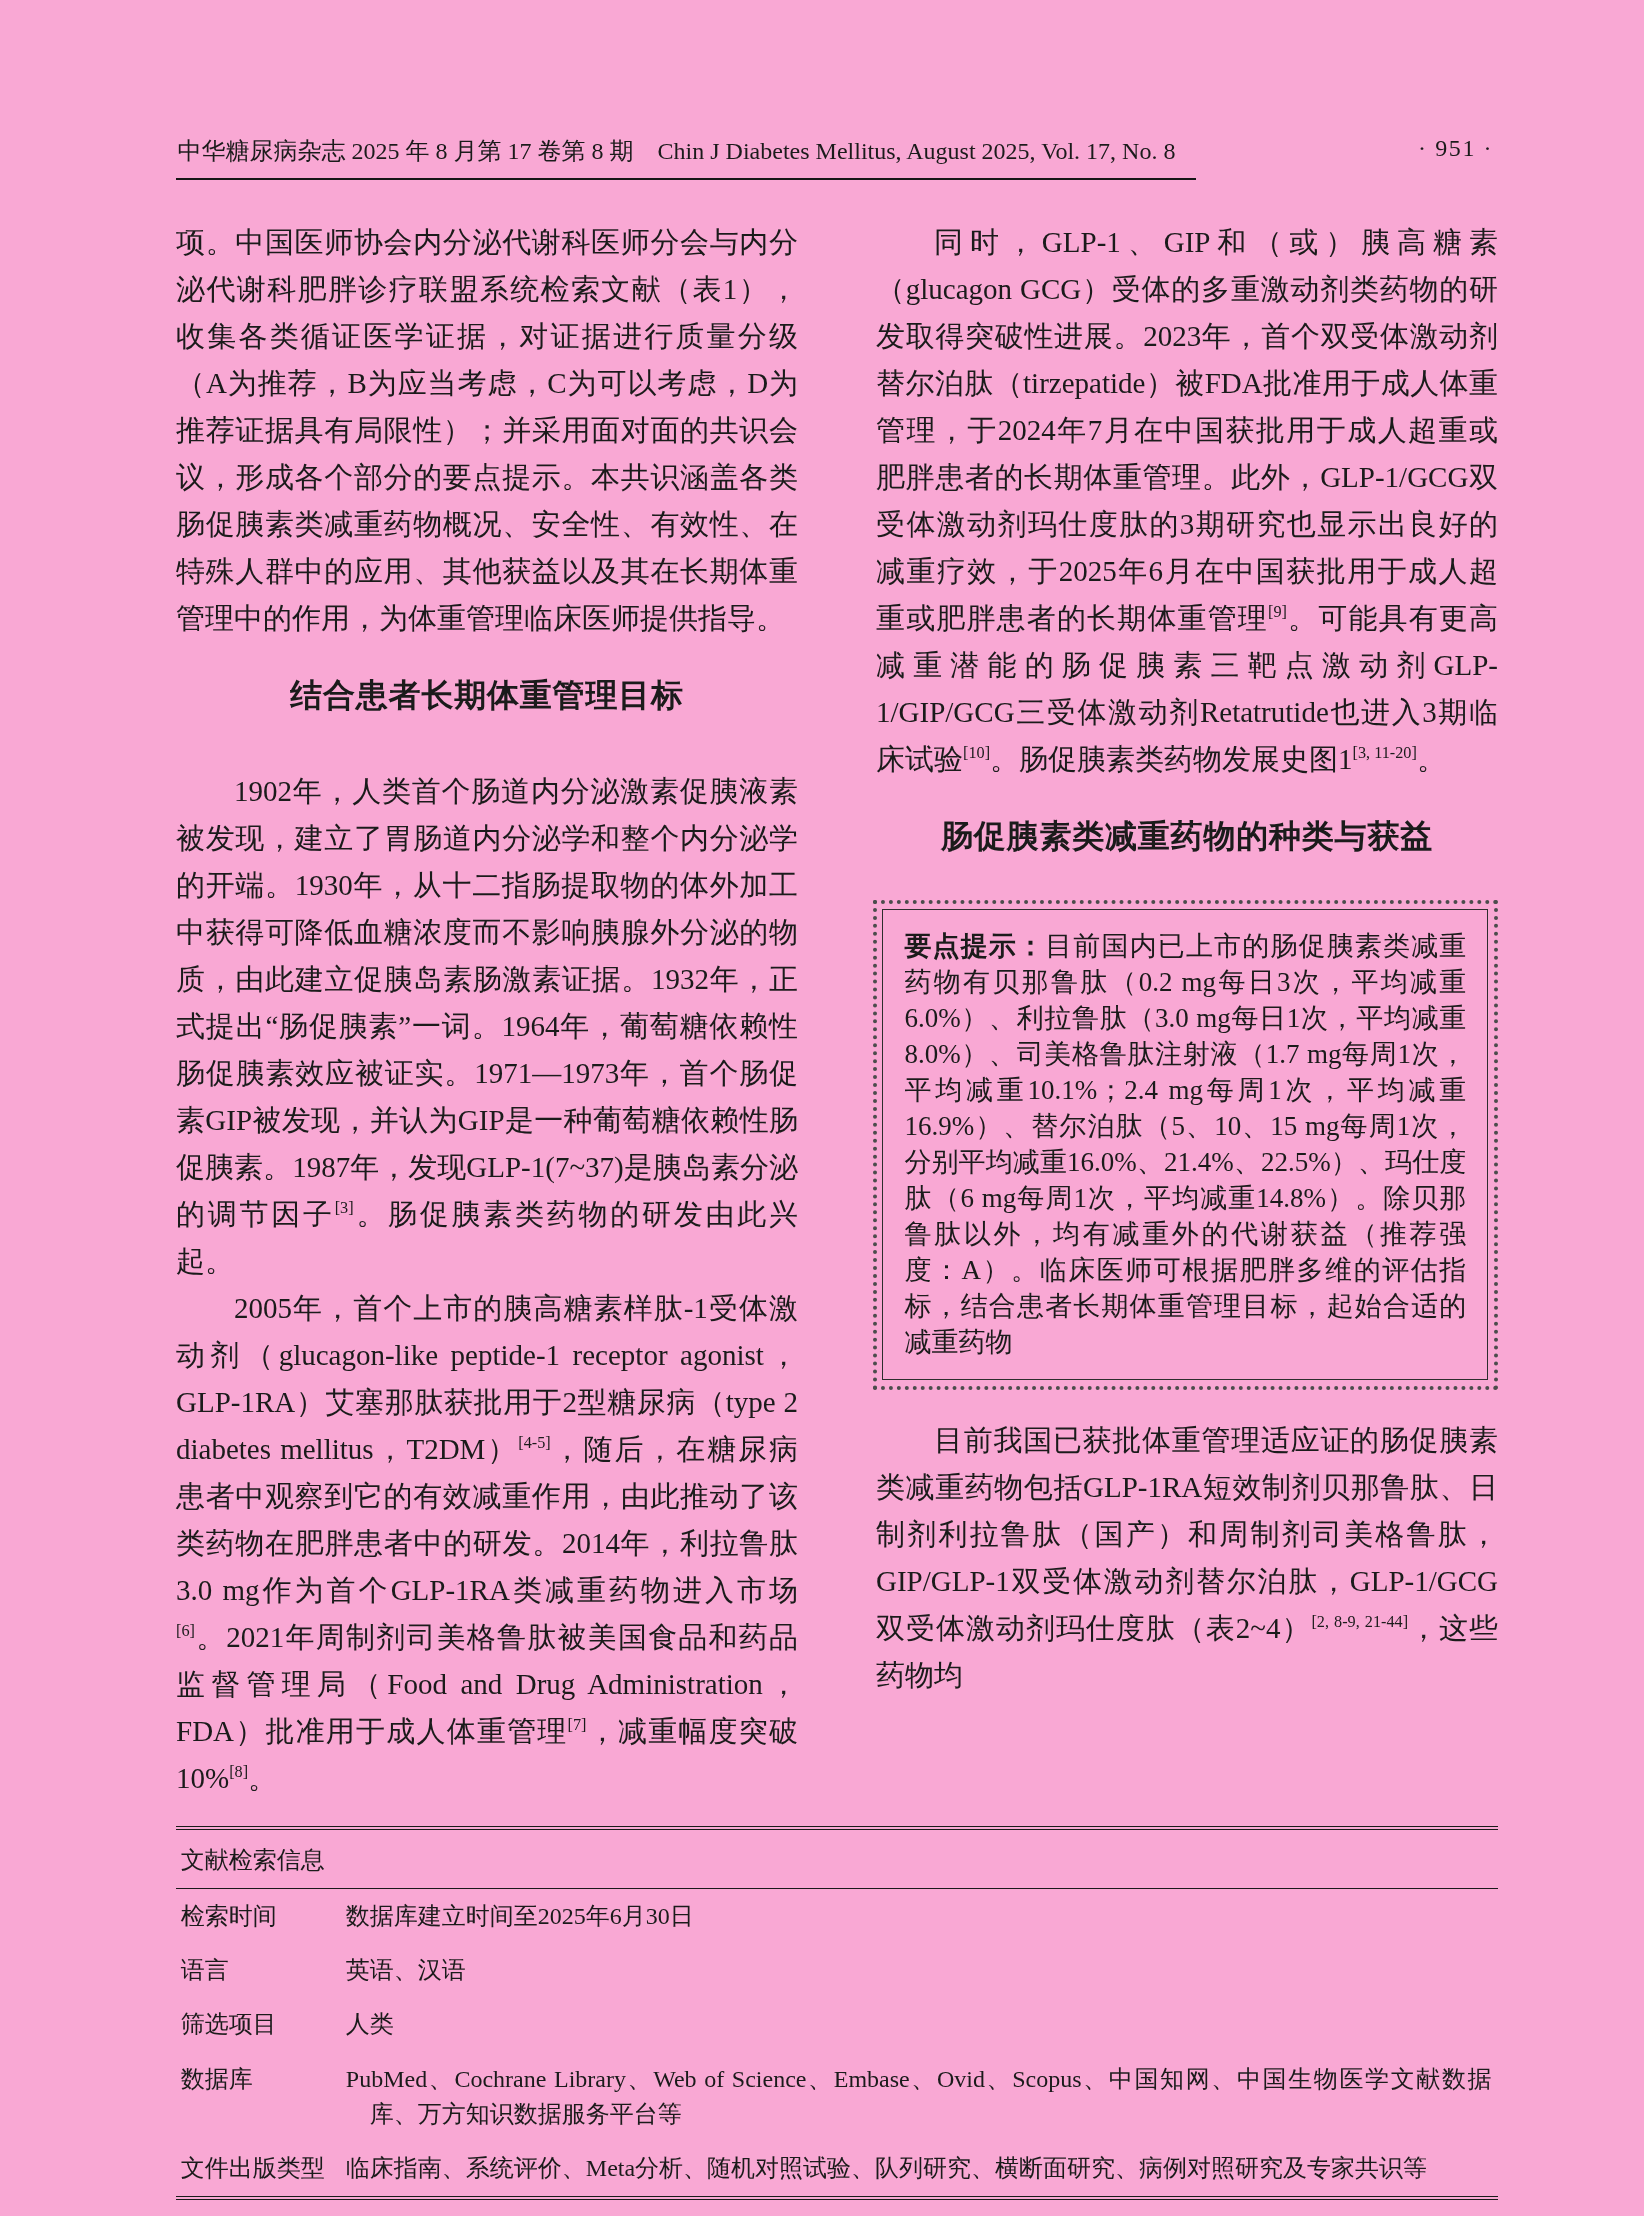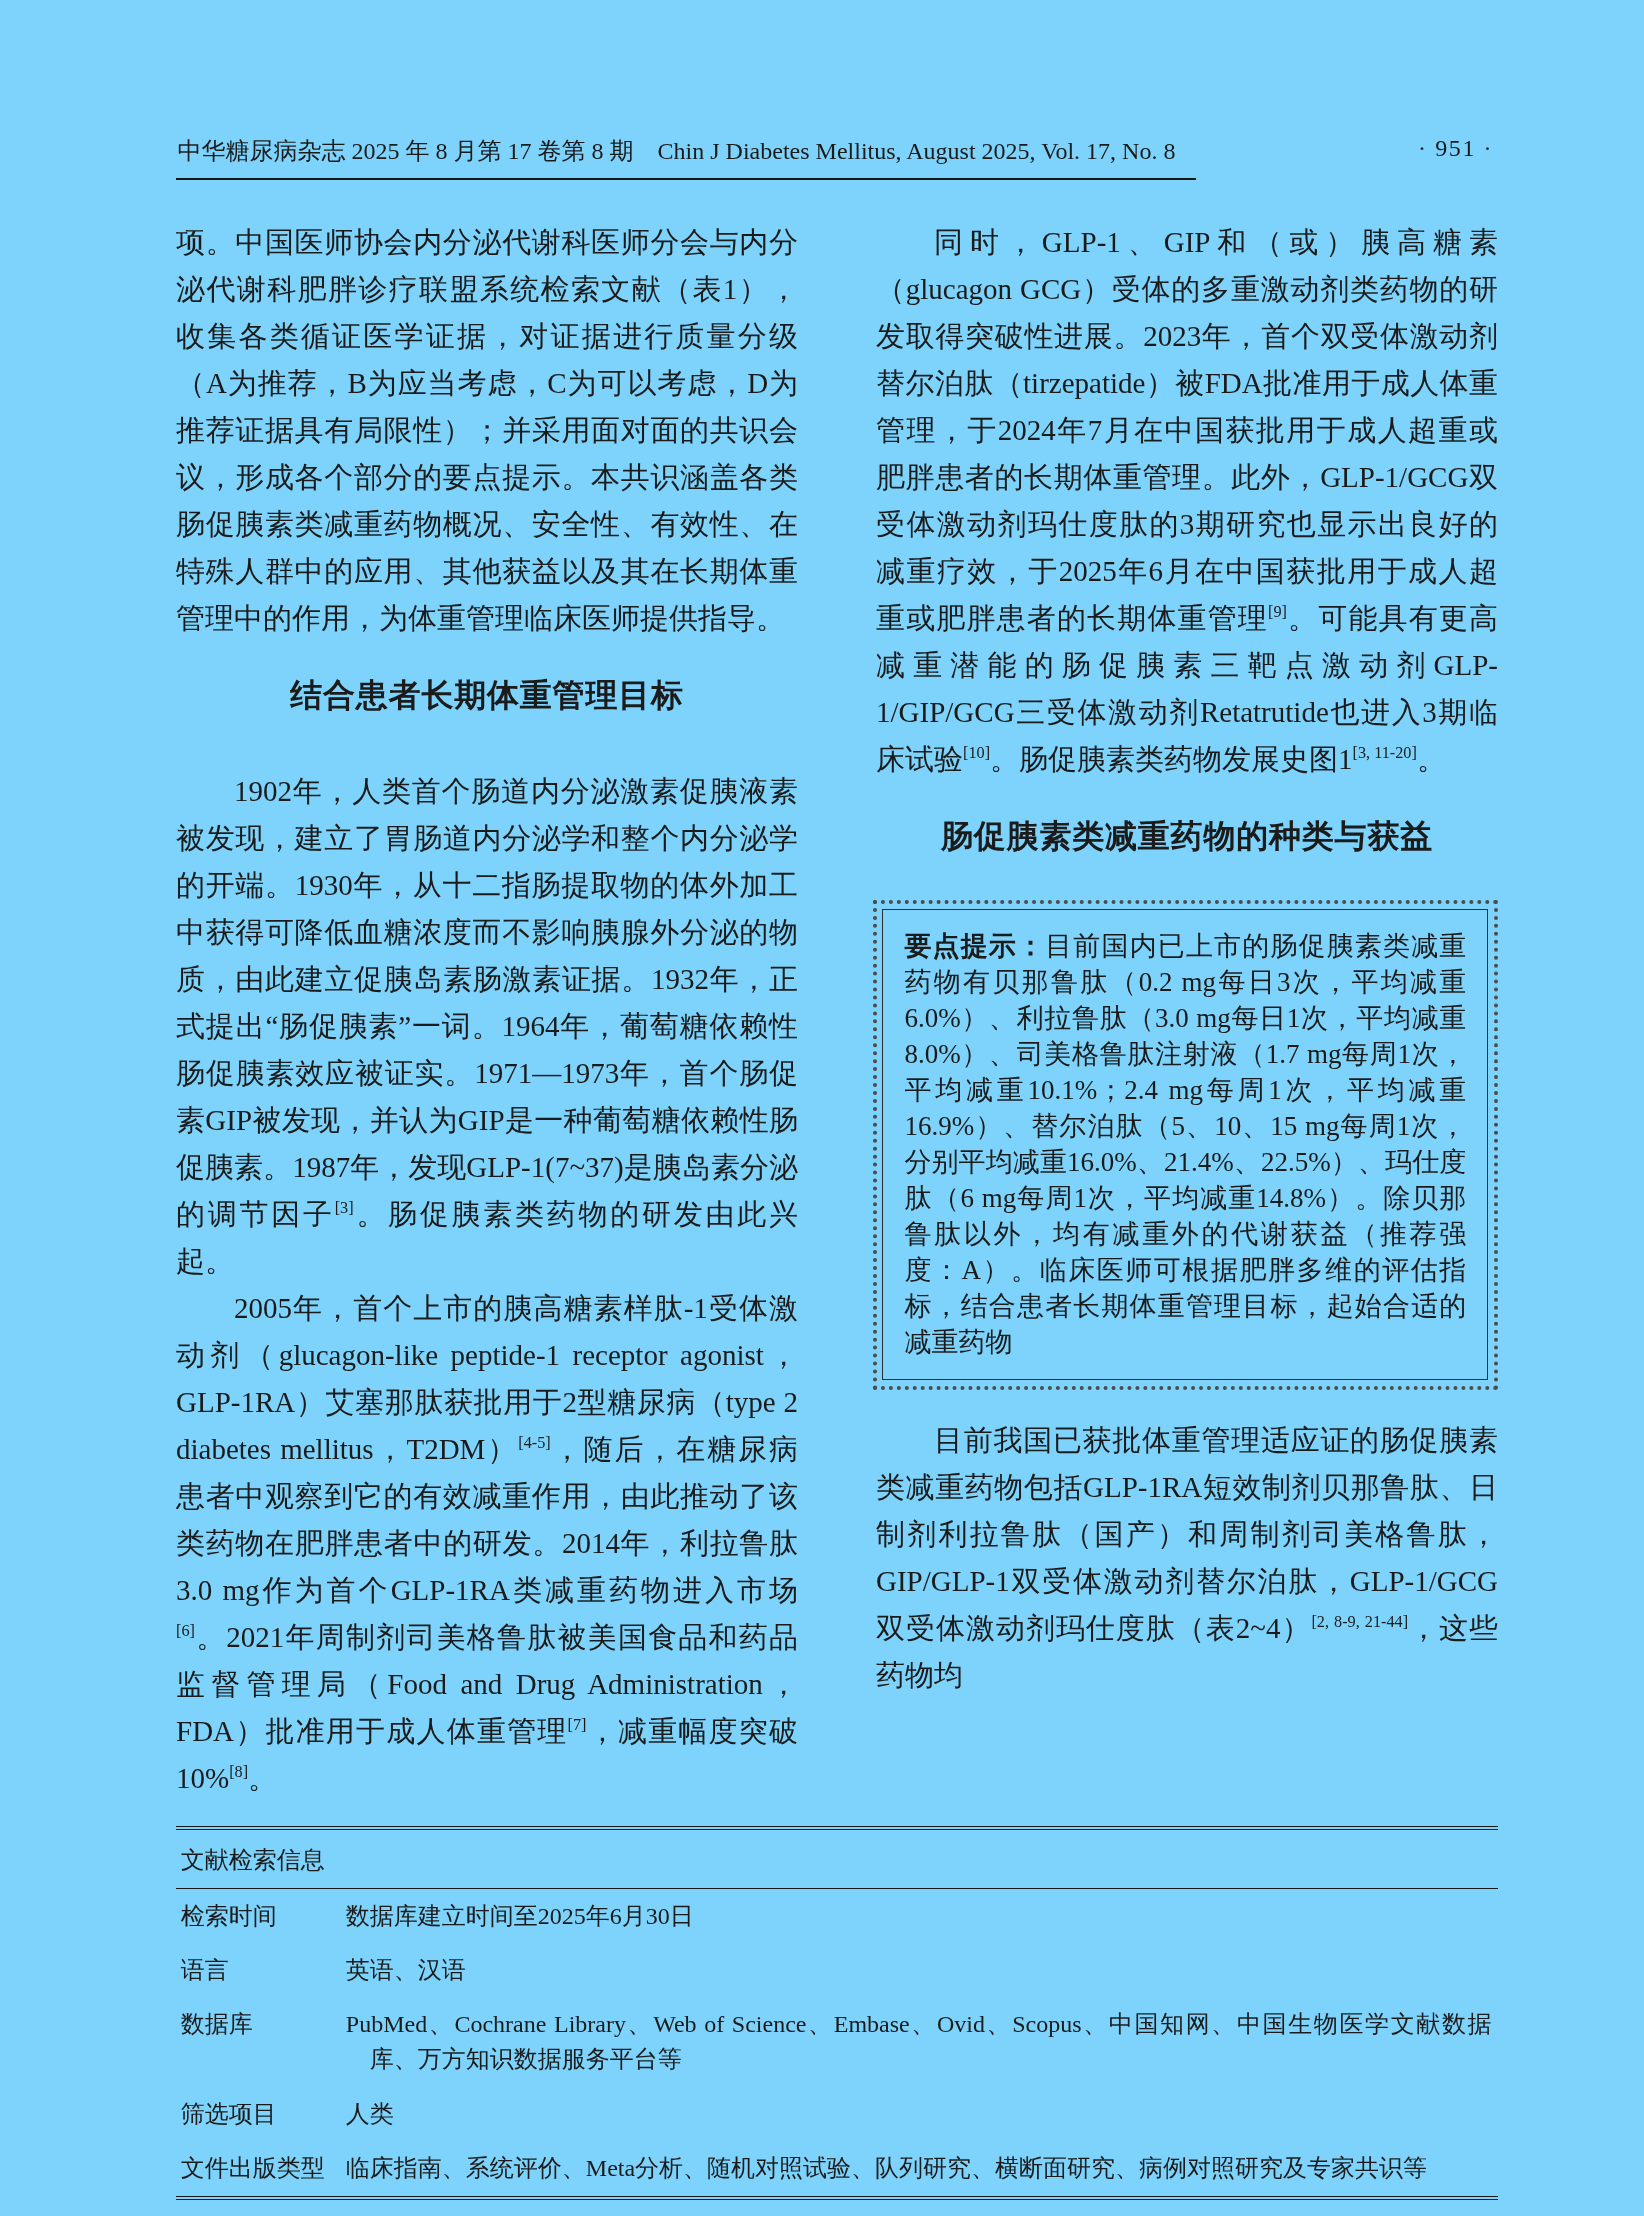--- a/index.html
+++ b/index.html
@@ -1,20 +1,20 @@
 <!DOCTYPE html>
 <html lang="zh" style="font-size:13px"><head>
 <meta charset="utf-8">
 <style>
   html,body { margin:0; padding:0; background:#e8e8e8; }
   .sheet {
     position:relative;
     width:1645px; height:2216px;
     margin:0 auto;
-    background:#7dd3fc;
+    background:#f9a8d4;
     color:#1b1b1b;
     font-family:"Liberation Serif", serif;
     overflow:hidden;
   }
   .content { position:absolute; left:176px; top:135px; width:1322px; }
 
   
   .page-header { position:relative; font-size:24px; white-space:nowrap; }
   .journal-line {
     display:inline-block;
@@ -124,27 +124,27 @@
           <div class="lbl">检索时间</div>
           <div class="val">数据库建立时间至2025年6月30日</div>
         </div>
 
         <div class="trow">
           <div class="lbl">语言</div>
           <div class="val">英语、汉语</div>
         </div>
 
         <div class="trow">
-          <div class="lbl">数据库</div>
-          <div class="val hang">PubMed、Cochrane Library、Web of Science、Embase、Ovid、Scopus、中国知网、中国生物医学文献数据库、万方知识数据服务平台等</div>
+          <div class="lbl">筛选项目</div>
+          <div class="val">人类</div>
         </div>
 
         <div class="trow">
-          <div class="lbl">筛选项目</div>
-          <div class="val">人类</div>
+          <div class="lbl">数据库</div>
+          <div class="val hang">PubMed、Cochrane Library、Web of Science、Embase、Ovid、Scopus、中国知网、中国生物医学文献数据库、万方知识数据服务平台等</div>
         </div>
 
         <div class="trow">
           <div class="lbl">文件出版类型</div>
           <div class="val">临床指南、系统评价、Meta分析、随机对照试验、队列研究、横断面研究、病例对照研究及专家共识等</div>
         </div>
 
       </div>
     </section>
 

